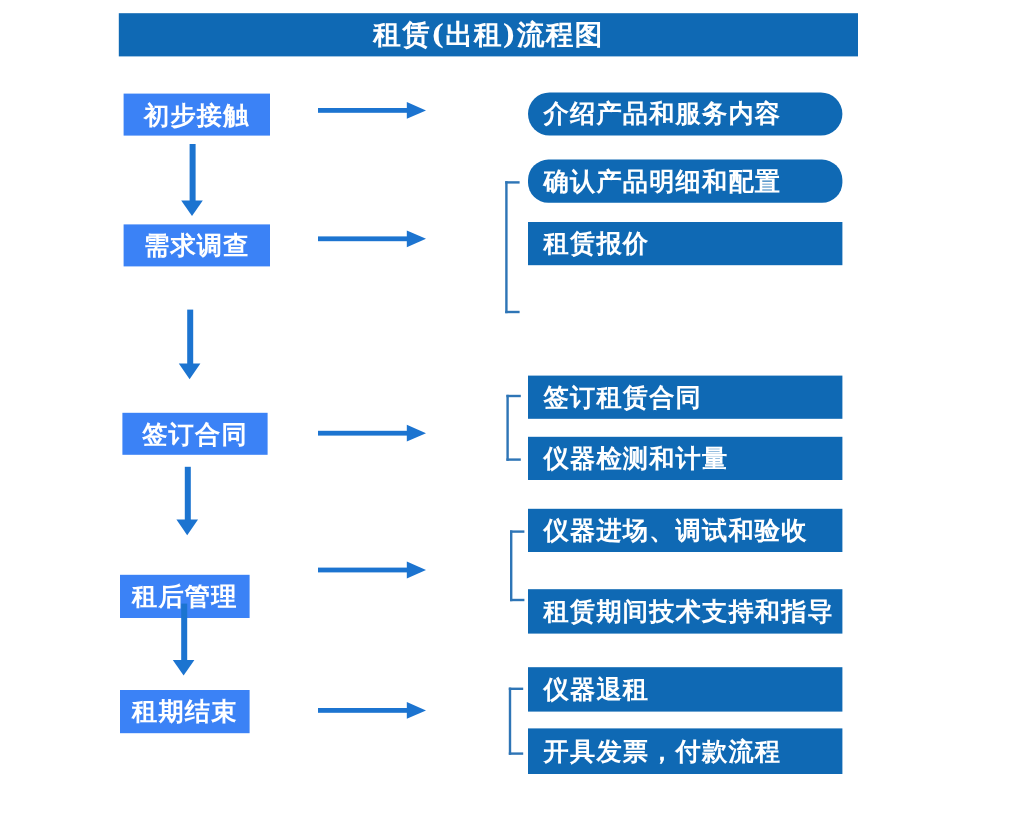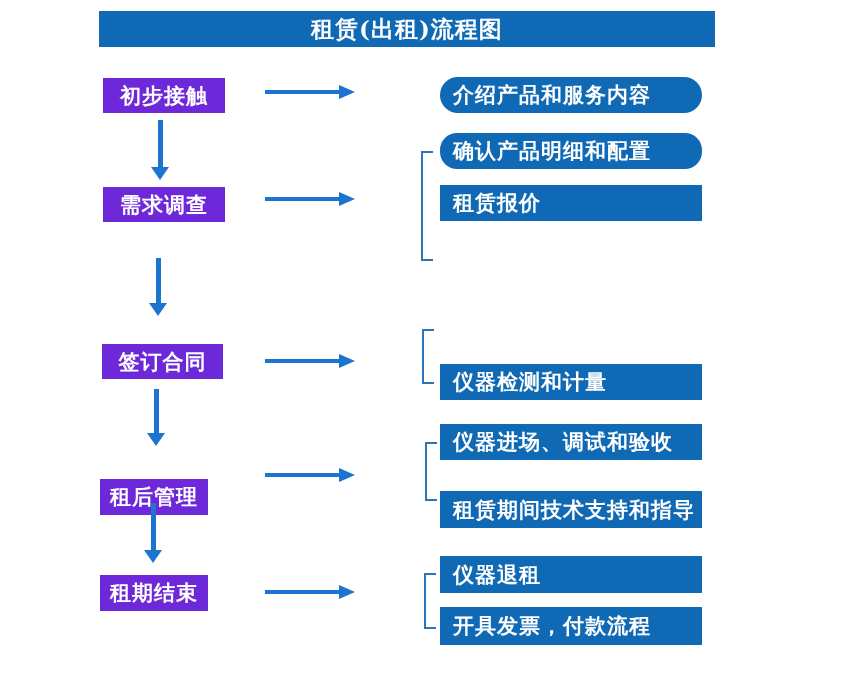--- a/index.html
+++ b/index.html
@@ -6,21 +6,21 @@
   .canvas{
     position:relative;width:844px;height:688px;background:#ffffff;overflow:hidden;
     font-family:"DejaVu Serif","Liberation Serif",serif;font-weight:bold;
   }
   .title-bar{
     position:absolute;left:99px;top:11px;width:616px;height:36px;
     background:#0f69b4;color:#ffffff;display:flex;align-items:center;justify-content:center;
     font-size:23px;letter-spacing:1px;
   }
   .lbox{
-    position:absolute;background:#6d28d9;color:#ffffff;
+    position:absolute;background:#3b82f6;color:#ffffff;
     display:flex;align-items:center;justify-content:center;
     font-size:21px;letter-spacing:1px;white-space:nowrap;
   }
   .rbox{
     position:absolute;left:440px;width:262px;background:#0f69b4;color:#ffffff;
     display:flex;align-items:center;font-size:21px;letter-spacing:1px;
     padding-left:13px;box-sizing:border-box;white-space:nowrap;
   }
   .harrow{position:absolute;width:90px;height:14px;}
   .harrow .shaft{position:absolute;left:0;top:5px;width:76px;height:4px;background:#1c74d0;}
@@ -51,20 +51,21 @@
 
   <div class="lbox" style="left:103px;top:78px;width:122px;height:35px;">初步接触</div>
   <div class="lbox" style="left:103px;top:187px;width:122px;height:35px;">需求调查</div>
   <div class="lbox" style="left:102px;top:344px;width:121px;height:35px;">签订合同</div>
   <div class="lbox" style="left:100px;top:458px;width:108px;height:36px;margin-top:21px;">租后管理</div>
   <div class="lbox" style="left:100px;top:575px;width:108px;height:36px;">租期结束</div>
 
   <div class="rbox" style="top:77px;height:36px;border-radius:18px;">介绍产品和服务内容</div>
   <div class="rbox" style="top:133px;height:36px;border-radius:17px;">确认产品明细和配置</div>
   <div class="rbox" style="top:185px;height:36px;">租赁报价</div>
+  <div class="rbox" style="top:313px;height:36px;">签订租赁合同</div>
   <div class="rbox" style="top:364px;height:36px;">仪器检测和计量</div>
   <div class="rbox" style="top:424px;height:36px;">仪器进场、调试和验收</div>
   <div class="rbox" style="top:491px;height:37px;">租赁期间技术支持和指导</div>
   <div class="rbox" style="top:556px;height:37px;">仪器退租</div>
   <div class="rbox" style="top:607px;height:38px;">开具发票，付款流程</div>
 
   <div class="harrow" style="left:265px;top:85px;">
       <i class="shaft"></i>
       <i class="head"></i>
     </div>

